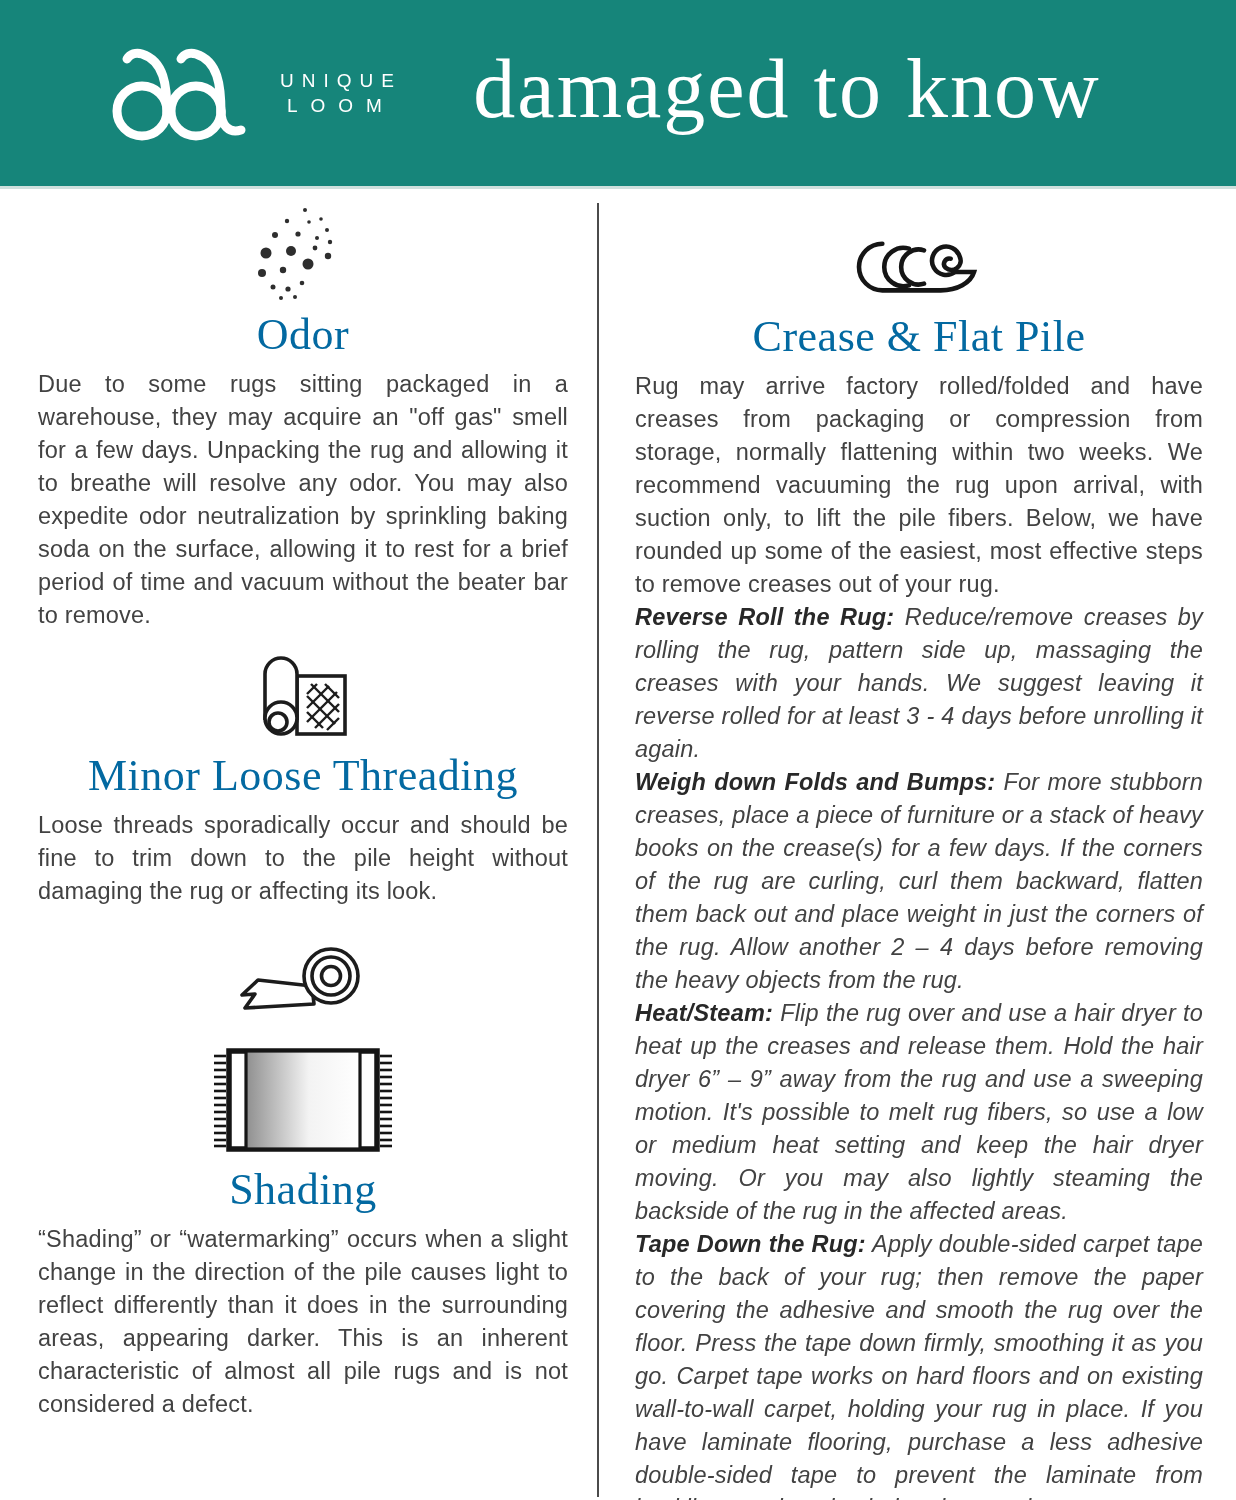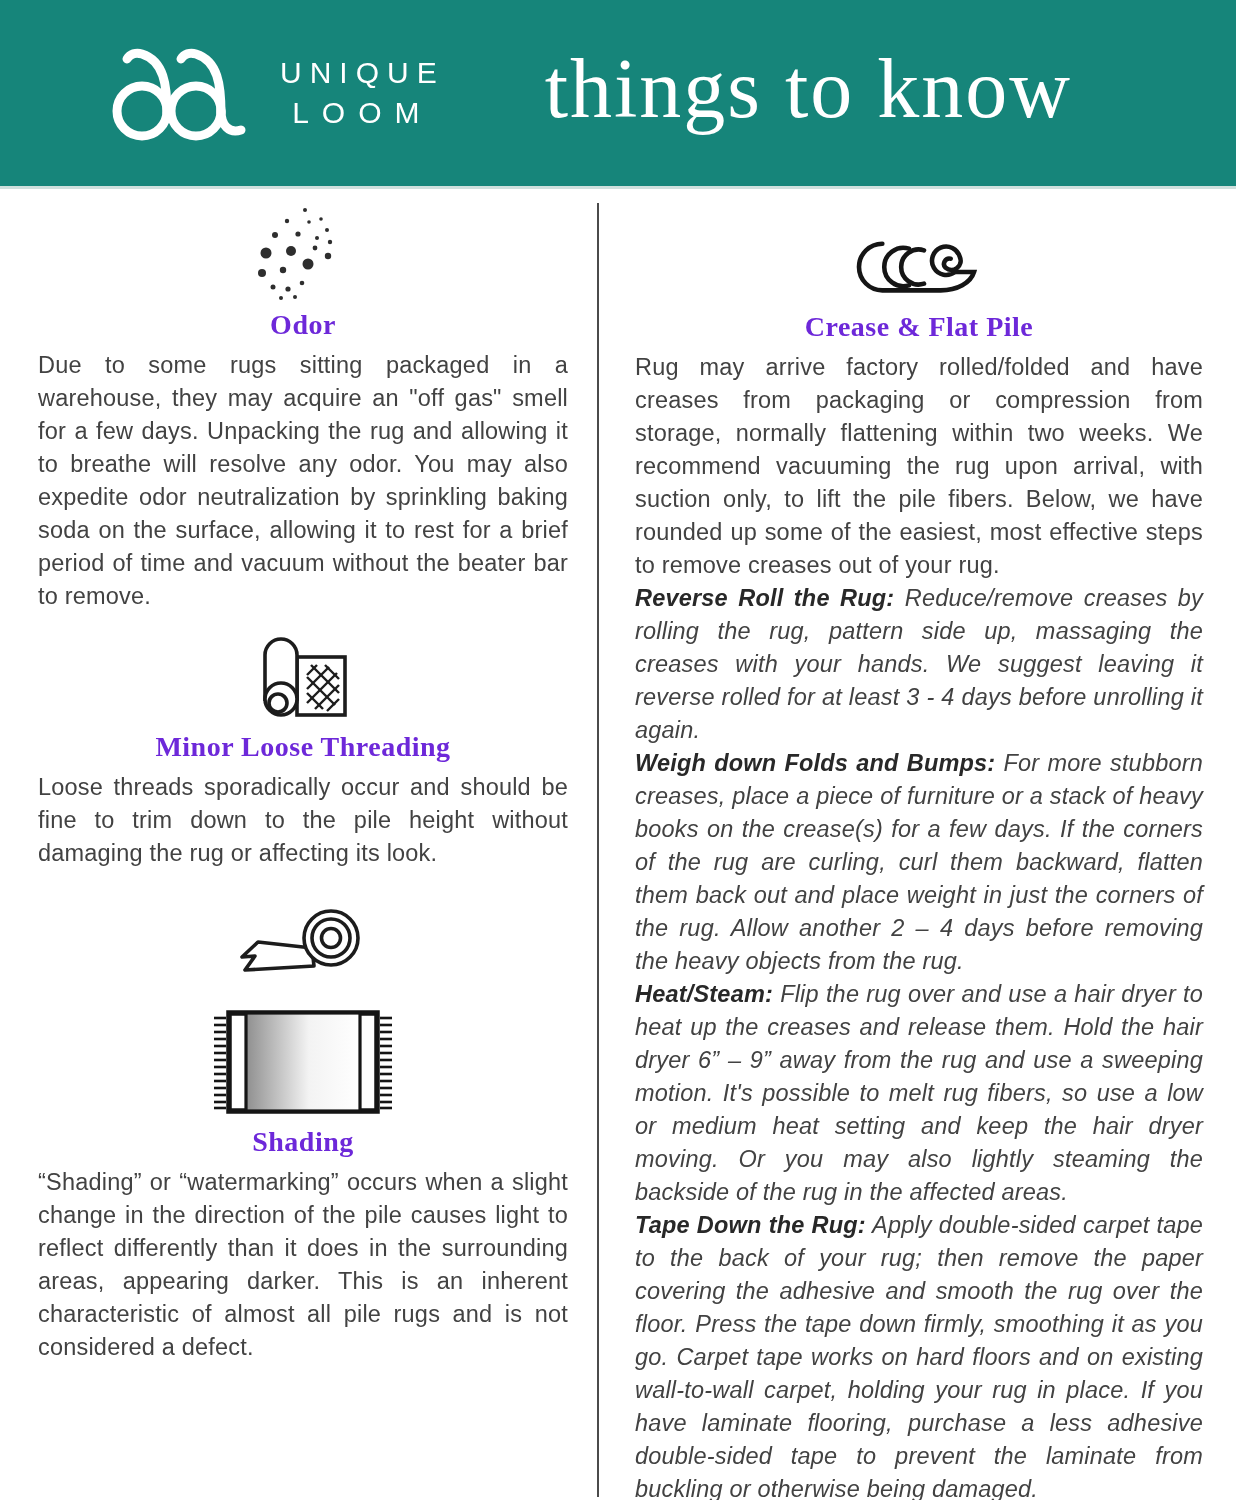--- a/index.html
+++ b/index.html
@@ -17,21 +17,21 @@
     height:189px;box-sizing:border-box;
     background:#16857A;
     border-bottom:3px solid #cfe0dd;
     display:flex;align-items:center;
     padding:0 36px 0 108px;
   }
   .logo-group{display:flex;align-items:center;}
   .logo-mark{width:152px;height:100px;flex:0 0 auto;}
   .brand{
     margin-left:20px;color:#ffffff;text-align:center;
-    font-size:30px;letter-spacing:8px;line-height:1.32;font-weight:400;
+    font-size:19px;letter-spacing:8px;line-height:1.32;font-weight:400;
   }
   .brand .line2{letter-spacing:13px;display:block;}
   .page-title{
     flex:1;text-align:center;
     font-family:"Liberation Serif", serif;
     font-size:84px;letter-spacing:2px;color:#ffffff;font-weight:400;
     margin:-10px 28px 0 0;white-space:nowrap;
   }
 
   
@@ -39,22 +39,22 @@
   .divider{
     position:absolute;left:597px;top:14px;height:1294px;width:2px;
     background:#4b4b4b;
   }
   .col-left{width:530px;margin-left:38px;}
   .col-right{width:568px;margin-left:67px;}
 
   .icon-row{display:flex;justify-content:center;}
   h2.sec-heading{
     font-family:"Liberation Serif", serif;
-    font-weight:700;color:#6d28d9;
-    font-size:28px;letter-spacing:0.5px;
+    font-weight:400;color:#0369a1;
+    font-size:44px;letter-spacing:0.5px;
     text-align:center;margin:8px 0 8px;
   }
   p.body-text{
     font-size:23.5px;line-height:33px;letter-spacing:0.2px;
     text-align:justify;margin:0;color:#424242;
   }
   .step{margin-top:33px;font-style:italic;}
   .step-label{font-weight:bold;color:#282828;}
 
   .sec-odor .icon-row{margin-top:16px;}
@@ -80,21 +80,21 @@
           <circle cx="88" cy="68" r="25"></circle>
           <path d="M113,70 C113,42 110,18 88,11 C82,9 76,11 73,16"></path>
           <path d="M113,68 C113,82 121,91 133,87"></path>
         </g>
       </svg>
       <div class="brand">
         <span class="line1">UNIQUE</span>
         <span class="line2">LOOM</span>
       </div>
     </div>
-    <div class="page-title">things to know</div>
+    <div class="page-title">damaged to know</div>
   </div>
 
   <div class="main">
     <div class="divider"></div>
 
     <div class="col-left">
 
       <div class="section sec-odor">
         <div class="icon-row">
           <svg class="line-icon" width="100" height="96" viewBox="0 0 100 96">

